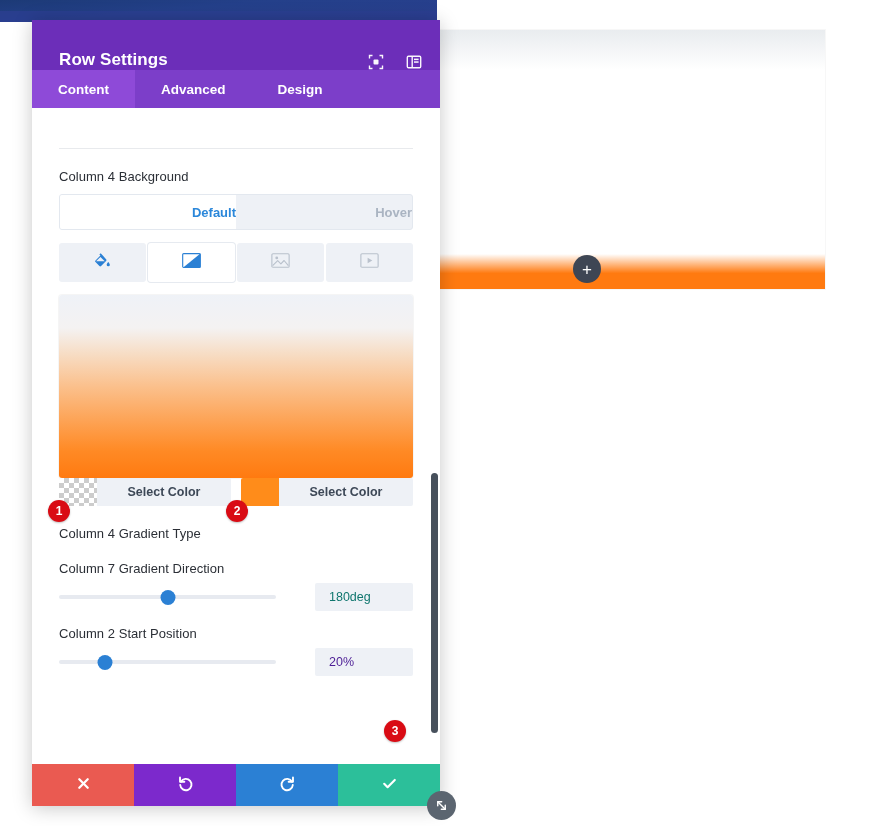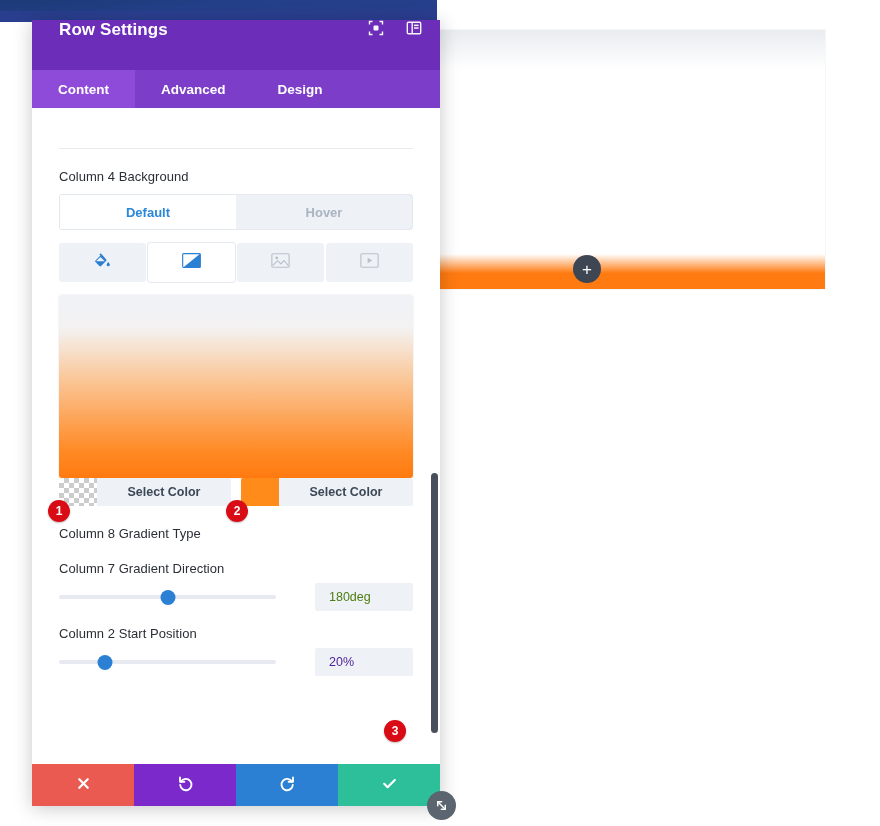--- a/index.html
+++ b/index.html
@@ -47,21 +47,21 @@
   .modal {
     position: absolute; left: 32px; top: 20px;
     width: 408px; height: 786px;
     background: #ffffff;
     box-shadow: 0 2px 18px rgba(0,0,0,.22);
     display: flex; flex-direction: column;
     overflow: visible;
   }
   .modal-header {
     height: 50px; background: #6c2eb9;
-    display: flex; align-items: flex-start; padding: 0 18px 0 27px;
+    display: flex; align-items: flex-end; padding: 0 18px 0 27px;
     flex: none;
   }
   .modal-title {
     color: #fff; font-size: 17px; font-weight: bold;
     letter-spacing: .1px;
   }
   .header-icons { margin-left: auto; display: flex; gap: 22px; align-items: center; }
   .hdr-ico { width: 16px; height: 16px; cursor: pointer; opacity: .96; }
 
   .tabbar {
@@ -85,21 +85,21 @@
     font-size: 13px; color: #2b2f36; margin-top: 20px; margin-bottom: 10px;
     letter-spacing: .05px;
   }
 
   
   .state-toggle {
     display: flex; height: 36px; border-radius: 3px; overflow: hidden;
     background: #eef1f6; border: 1px solid #e3e8ef;
   }
   .state-btn {
-    flex: 1; display: flex; align-items: center; justify-content: center;
+    flex: 1; display: flex; align-items: center; justify-content: flex-end;
     font-size: 13px; font-weight: bold; cursor: pointer; color: #aab4c2;
   }
   .state-btn.active { background: #ffffff; color: #2b87da; }
 
   
   .bgtype-row { display: flex; gap: 2px; margin-top: 13px; height: 39px; }
   .bgtype {
     flex: 1; background: #eef1f6; border-radius: 3px;
     display: flex; align-items: center; justify-content: center; cursor: pointer;
   }
@@ -156,21 +156,21 @@
   }
   .slider-thumb {
     position: absolute; top: 2px; width: 15px; height: 15px; border-radius: 50%;
     background: #2b80d4; transform: translateX(-50%); cursor: grab;
   }
   .num-input {
     position: absolute; right: 0; width: 98px; height: 28px; background: #eef1f6;
     border-radius: 2px; display: flex; align-items: center; padding-left: 14px;
     font-size: 12.5px; cursor: text;
   }
-  .num-input.placeholder { color: #4d7c0f; }
+  .num-input.placeholder { color: #0f766e; }
   .num-input.filled { color: #4c1d95; }
 
   
   .scrollbar {
     position: absolute; right: 2px; top: 365px; width: 7px; height: 260px;
     background: #47505c; border-radius: 4px; cursor: pointer;
   }
 
   
   .modal-footer { height: 42px; display: flex; flex: none; }
@@ -306,21 +306,21 @@
         <div class="color-picker">
           <span class="swatch transparent"></span>
           <span class="color-picker-label">Select Color</span>
         </div>
         <div class="color-picker">
           <span class="swatch" style="background:#ff8c1a"></span>
           <span class="color-picker-label">Select Color</span>
         </div>
       </div>
 
-      <div class="field-label">Column 8 Gradient Type</div>
+      <div class="field-label">Column 4 Gradient Type</div>
 
       <div class="field-label">Column 7 Gradient Direction</div>
       <div class="slider-row">
         <div class="slider">
           <div class="slider-track"></div>
           <div class="slider-thumb" style="left:50%"></div>
         </div>
         <div class="num-input placeholder">180deg</div>
       </div>
 

